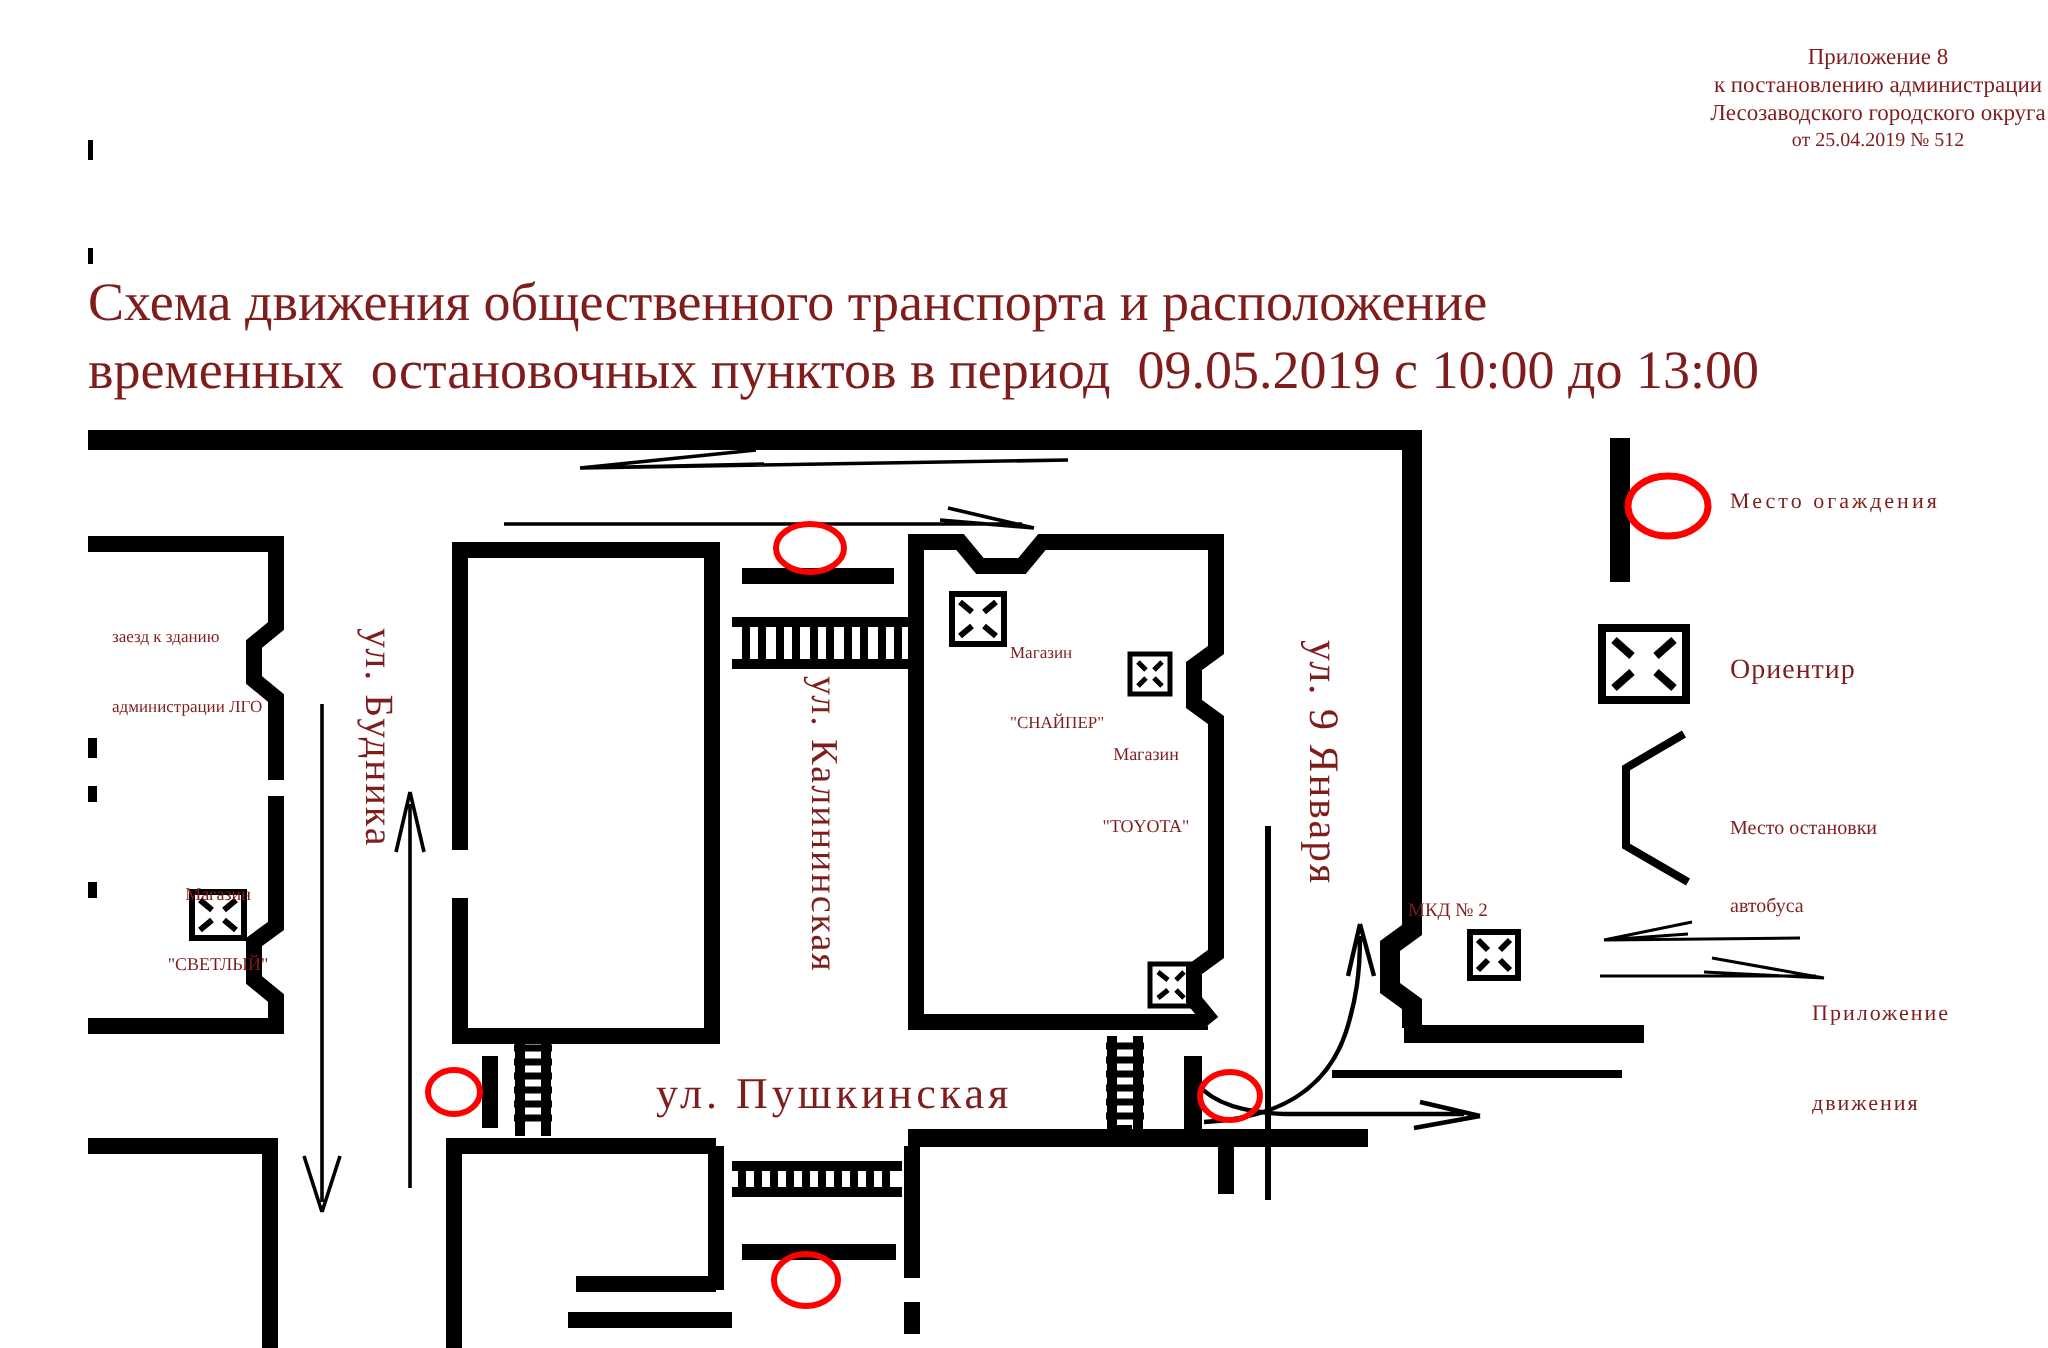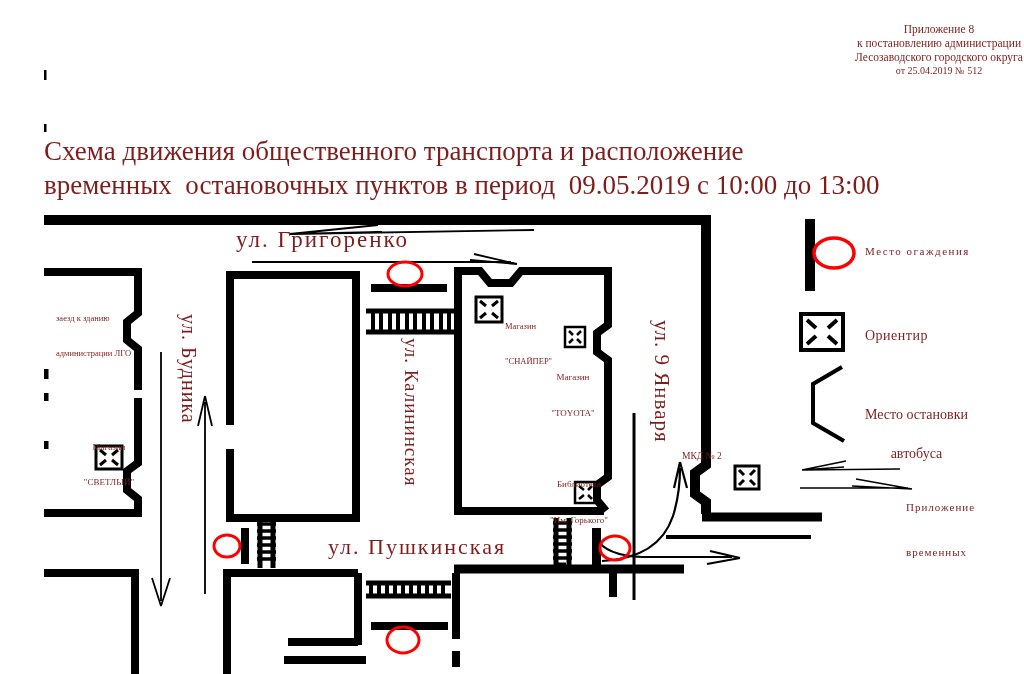--- a/index.html
+++ b/index.html
@@ -118,21 +118,20 @@
         <path stroke-width="4" d="M 763 320 L 772 328 M 793 320 L 784 328 M 763 344 L 772 336 M 793 344 L 784 336"></path>
       </g>
 
       <path stroke-width="4" d="M 798 367 L 769 384 V 423 L 800 441"></path>
 
       <path stroke-width="1.5" d="M 758 470 L 856 469 M 758 470 L 802 461 M 758 470 L 800 467"></path>
       <path stroke-width="1.5" d="M 756 488 L 864 488 M 868 489 L 812 479 M 868 489 L 808 486"></path>
     </g>
   </svg>
 
-  <div class="lbl" style="left:192px; top:227px; font-size:23px; letter-spacing:2px;">ул. Григоренко</div>
   <div class="lbl rot" style="left:156px; top:314px; font-size:20px; letter-spacing:1px;">ул. Будника</div>
   <div class="lbl rot" style="left:377px; top:338px; font-size:19px; letter-spacing:1px;">ул. Калининская</div>
   <div class="lbl rot" style="left:629px; top:320px; font-size:21px; letter-spacing:1px;">ул. 9 Января</div>
   <div class="lbl" style="left:284px; top:535px; font-size:22px; letter-spacing:2px;">ул. Пушкинская</div>
 
   <div class="lbl" style="left:12px; top:290px; font-size:8.5px; line-height:11.5px;">
     <div>заезд к зданию</div>
     <div>администрации ЛГО</div>
   </div>
   <div class="lbl center" style="left:28px; top:419px; width:74px; font-size:9px; line-height:11.5px;">
@@ -140,30 +139,26 @@
     <div>"СВЕТЛЫЙ"</div>
   </div>
   <div class="lbl" style="left:461px; top:298px; font-size:8.5px; line-height:11.5px;">
     <div>Магазин</div>
     <div>"СНАЙПЕР"</div>
   </div>
   <div class="lbl center" style="left:498px; top:347px; width:62px; font-size:9px; line-height:12px;">
     <div>Магазин</div>
     <div>"TOYOTA"</div>
   </div>
-  <div class="lbl center" style="left:496px; top:454px; width:78px; font-size:9px; line-height:12px;">
-    <div>Библиотека</div>
-    <div>"Им. Горького"</div>
-  </div>
-  <div class="lbl" style="left:638px; top:451px; font-size:9.5px;">МКД № 2</div>
+  <div class="lbl" style="left:660px; top:451px; font-size:9.5px;">МКД № 2</div>
 
   <div class="lbl" style="left:821px; top:245px; font-size:11px; letter-spacing:1.5px;">Место огаждения</div>
   <div class="lbl" style="left:821px; top:328px; font-size:14px; letter-spacing:0.5px;">Ориентир</div>
-  <div class="lbl" style="left:821px; top:382px; font-size:14px; line-height:13px;text-align:center;">
+  <div class="lbl" style="left:821px; top:382px; font-size:10px; line-height:13px;">
     <div>Место остановки</div>
     <div>автобуса</div>
   </div>
   <div class="lbl" style="left:862px; top:470px; font-size:11px; letter-spacing:1px; line-height:15px;">
     <div>Приложение</div>
-    <div>временных</div>
+    <div>движения</div>
   </div>
 
 </div>
 
 </body></html>

